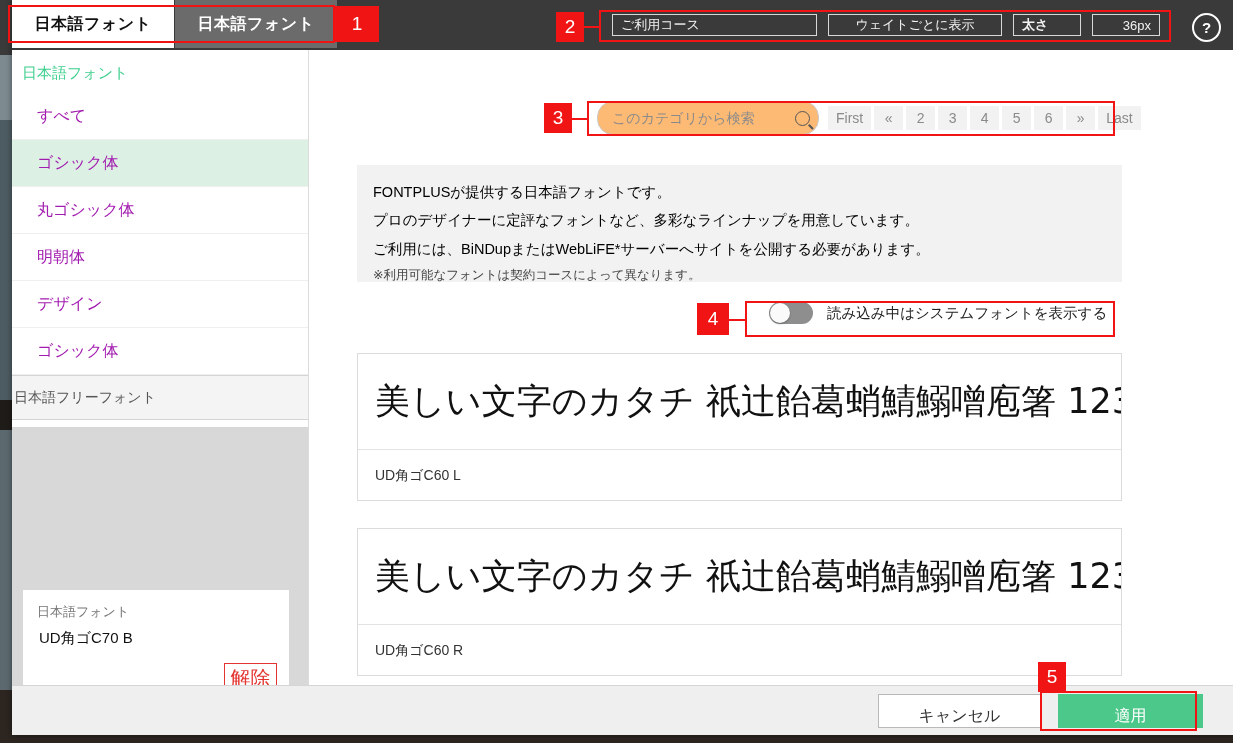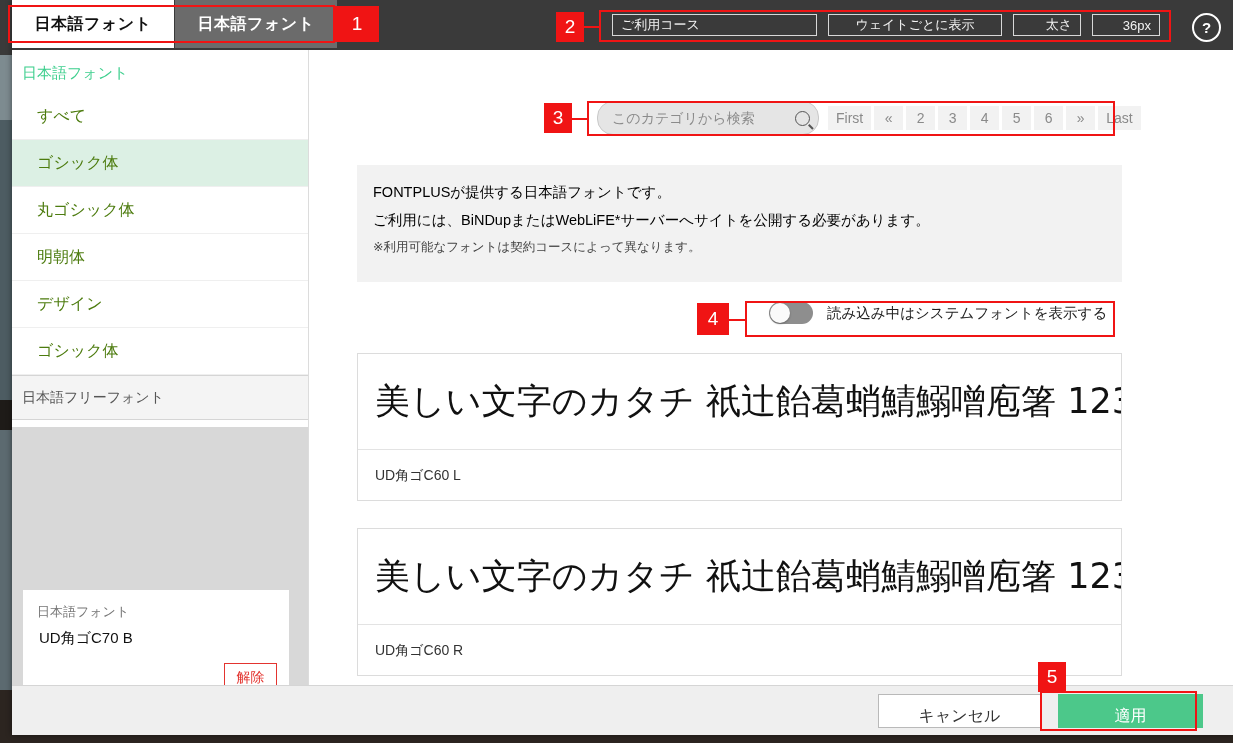--- a/index.html
+++ b/index.html
@@ -39,71 +39,71 @@
   
   #toolbar{position:absolute;top:0;left:600px;height:50px;display:flex;align-items:center;gap:11px;}
   .tfield{
     height:22px;box-sizing:border-box;
     border:1px solid #d8d8d8;background:#3a3a3a;color:#f2f2f2;
     font-size:13px;display:flex;align-items:center;
     padding:0 8px;cursor:pointer;user-select:none;white-space:nowrap;
   }
   .tfield.course{width:205px;}
   .tfield.weight{width:174px;justify-content:center;}
-  .tfield.thick{width:68px;justify-content:flex-end;}
+  .tfield.thick{width:68px;justify-content:flex-start;font-weight:bold;}
   .tfield.size{width:68px;justify-content:flex-end;padding-left:48px;}
   #help-icon{
     position:absolute;top:13px;left:1180px;width:25px;height:25px;
     border:2px solid #fff;border-radius:50%;
     color:#fff;font-size:15px;font-weight:bold;
     display:flex;align-items:center;justify-content:center;cursor:pointer;
   }
 
   
   #sidebar{
     position:absolute;left:0;top:50px;width:296px;height:635px;
     background:#ffffff;border-right:1px solid #dcdcdc;overflow:hidden;
   }
   #side-title{
     padding:14px 0 10px 10px;font-size:15px;color:#3ecf8e;
   }
   .side-item{
     height:46px;display:flex;align-items:center;
-    padding-left:25px;font-size:16px;color:#4d7c0f;
+    padding-left:25px;font-size:16px;color:#a21caf;
     cursor:pointer;user-select:none;
     border-bottom:1px solid #efefef;
   }
   .side-item.sel{background:#dcf0e4;}
   #free-header{
-    height:43px;display:flex;align-items:center;padding-left:10px;
+    height:43px;display:flex;align-items:center;padding-left:2px;
     font-size:14px;color:#555;background:#f4f4f4;
     border-top:1px solid #d5d5d5;border-bottom:1px solid #d5d5d5;
   }
   #free-body{position:absolute;left:0;top:377px;width:296px;height:258px;background:#d8d8d8;}
   #sel-card{
     position:absolute;left:11px;top:163px;width:266px;height:112px;
     background:#fff;box-sizing:border-box;
   }
   #sel-card .lbl{font-size:13px;color:#777;padding:13px 0 0 14px;}
   #sel-card .nm{font-size:15px;color:#111;padding:8px 0 0 16px;}
   #release-btn{
     position:absolute;right:12px;bottom:9px;
     width:53px;height:30px;box-sizing:border-box;
     border:1px solid #e3342f;color:#e3342f;background:#fff;
-    font-size:14px;display:flex;align-items:center;justify-content:center;
+    font-size:20px;display:flex;align-items:center;justify-content:center;
     cursor:pointer;font-family:"Liberation Sans",sans-serif;
   }
 
   
   #main{position:absolute;left:297px;top:50px;width:925px;height:635px;background:#fff;overflow:hidden;}
   
   #searchrow{position:absolute;left:288px;top:51px;display:flex;align-items:center;}
   #search-box{
     width:222px;height:30px;box-sizing:border-box;
-    border:1px solid #c9c9c9;border-radius:16px;background:#e5e5e5;
+    border:1px solid #c9c9c9;border-radius:16px;background:#fdba74;
     display:flex;align-items:center;padding:16px 12px;
   }
   #search-box input{
     border:0;outline:0;flex:1;font-size:14px;color:#333;background:transparent;
     font-family:"Liberation Sans",sans-serif;
   }
   #search-box input::placeholder{color:#8b8b8b;}
   .mag{width:13px;height:13px;border:1.6px solid #555;border-radius:50%;position:relative;flex:0 0 auto;}
   .mag::after{content:"";position:absolute;right:-5px;bottom:-3px;width:6px;height:1.6px;background:#555;transform:rotate(45deg);}
   #pager{display:flex;margin-left:9px;}
@@ -293,20 +293,21 @@
             <span>»</span>
           </div>
         <div class="pg wide">
             <span>Last</span>
           </div>
       </div>
     </div>
 
     <div id="info">
       <p>FONTPLUSが提供する日本語フォントです。</p>
+      <p>プロのデザイナーに定評なフォントなど、多彩なラインナップを用意しています。</p>
       <p>ご利用には、BiNDupまたはWebLiFE*サーバーへサイトを公開する必要があります。</p>
       <p class="small">※利用可能なフォントは契約コースによって異なります。</p>
     </div>
 
     <div id="togglerow">
       <div id="toggle">
         <div class="knob"></div>
       </div>
       <div id="toggle-label">読み込み中はシステムフォントを表示する</div>
     </div>

